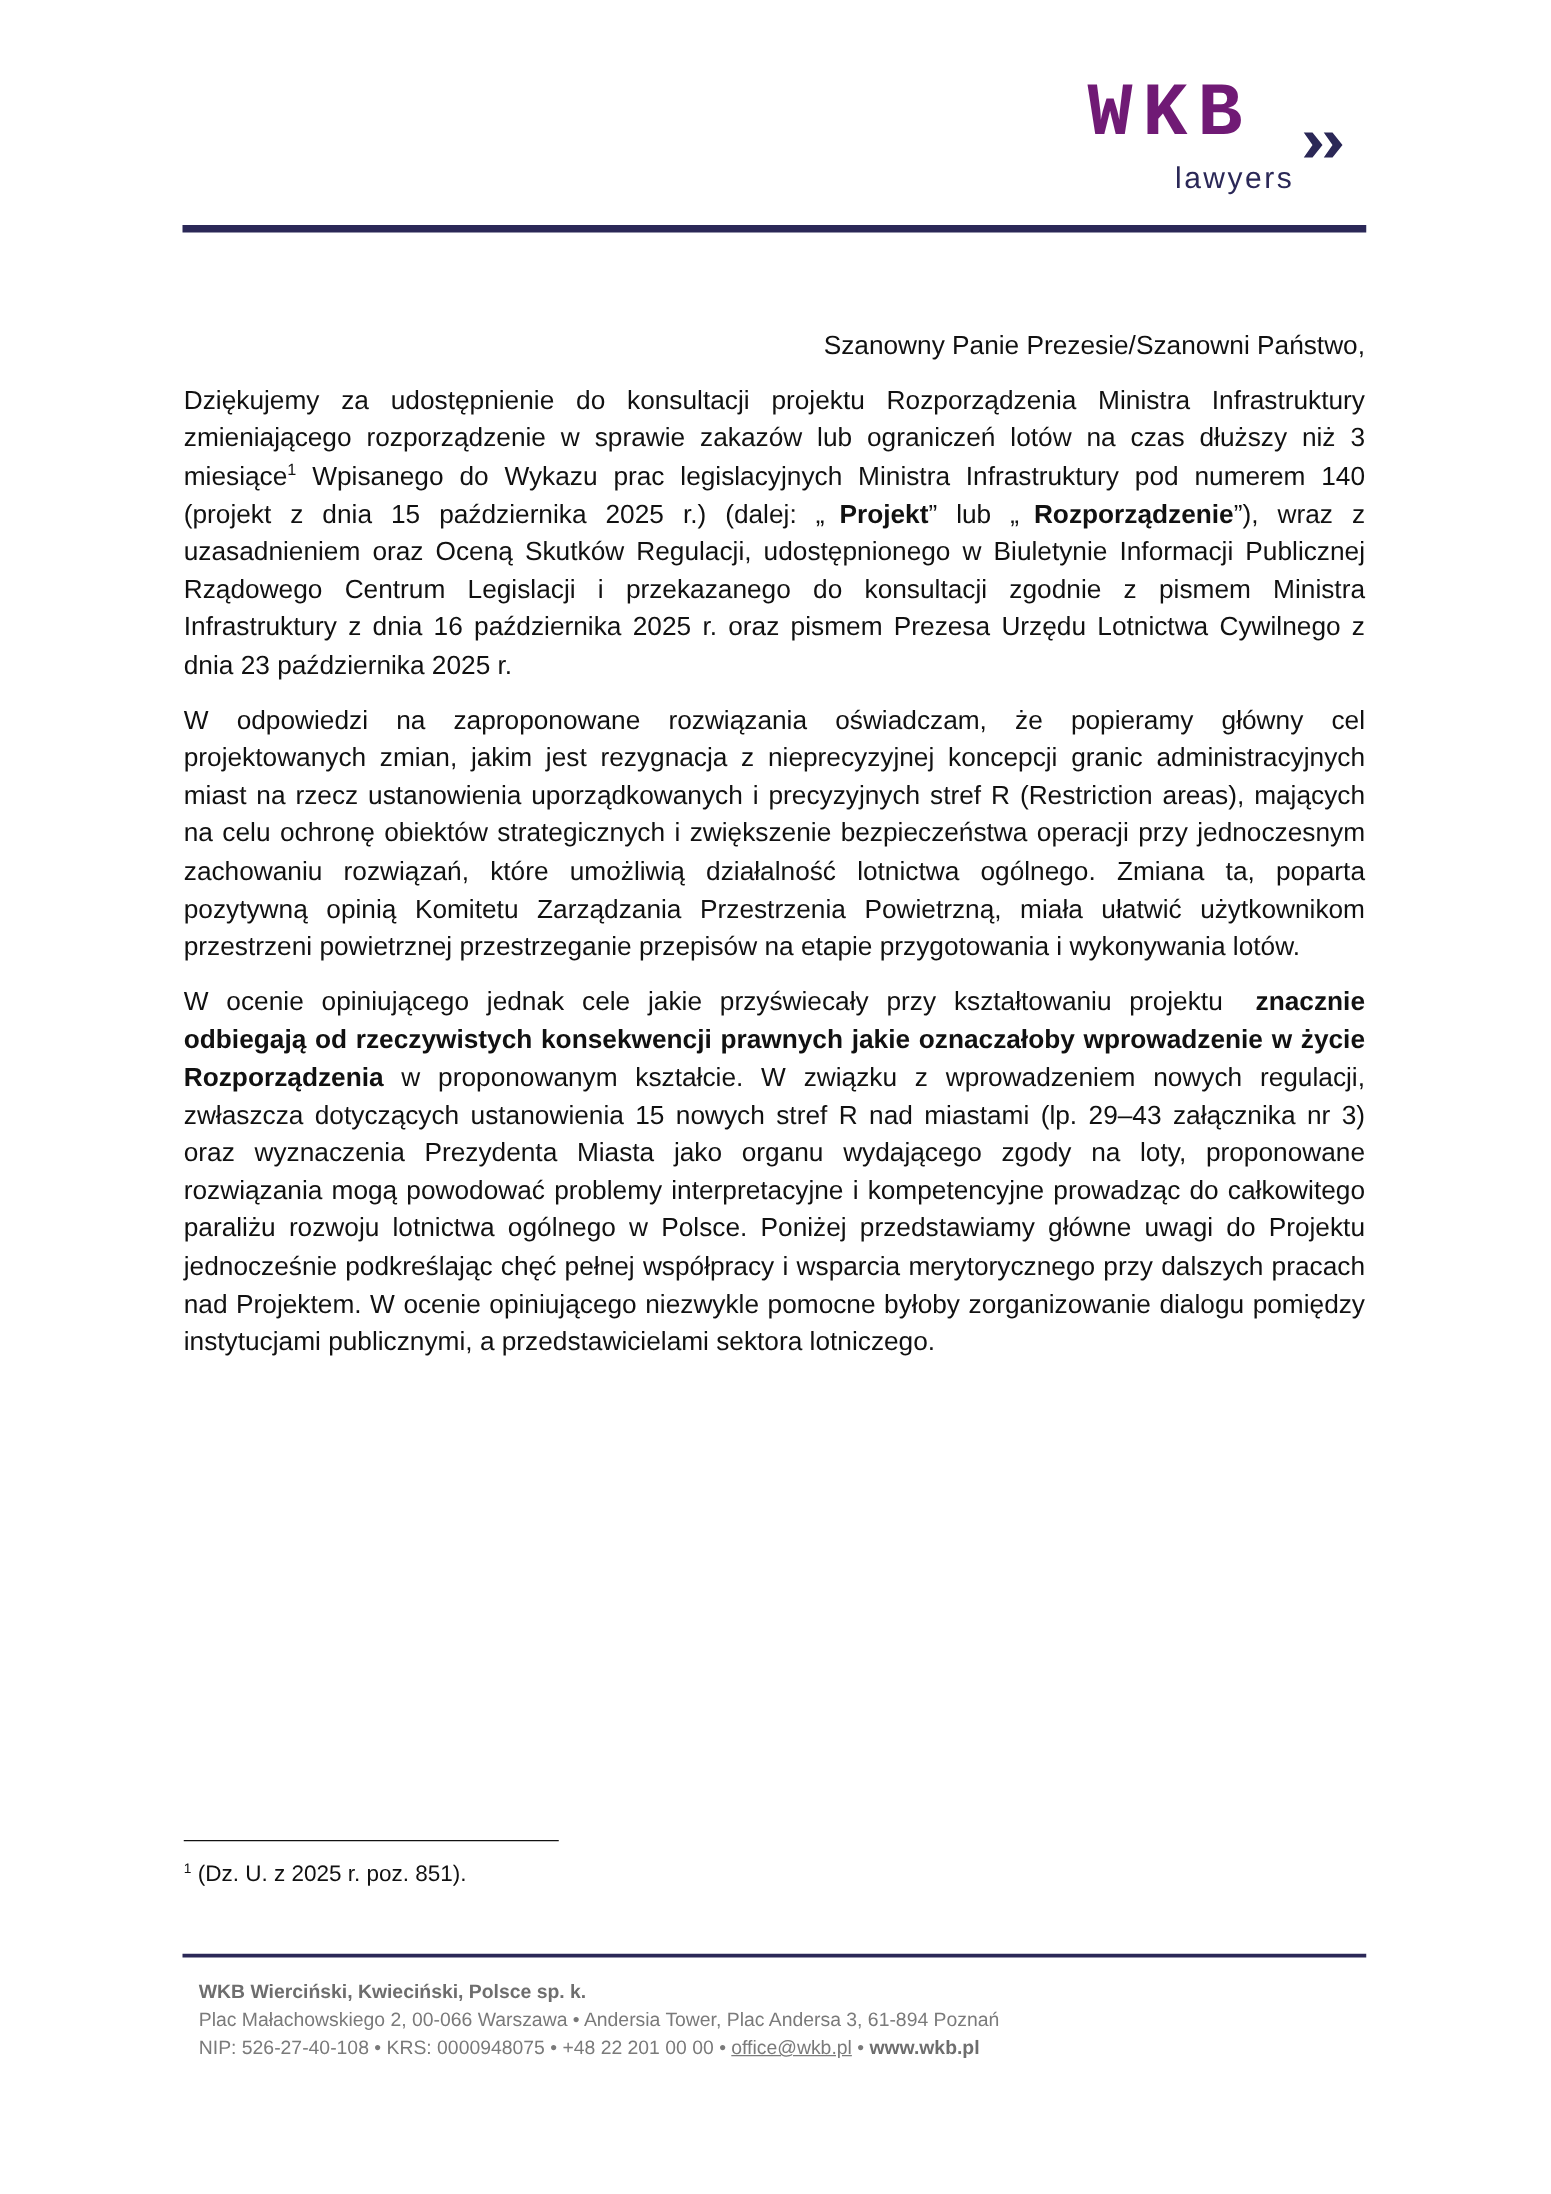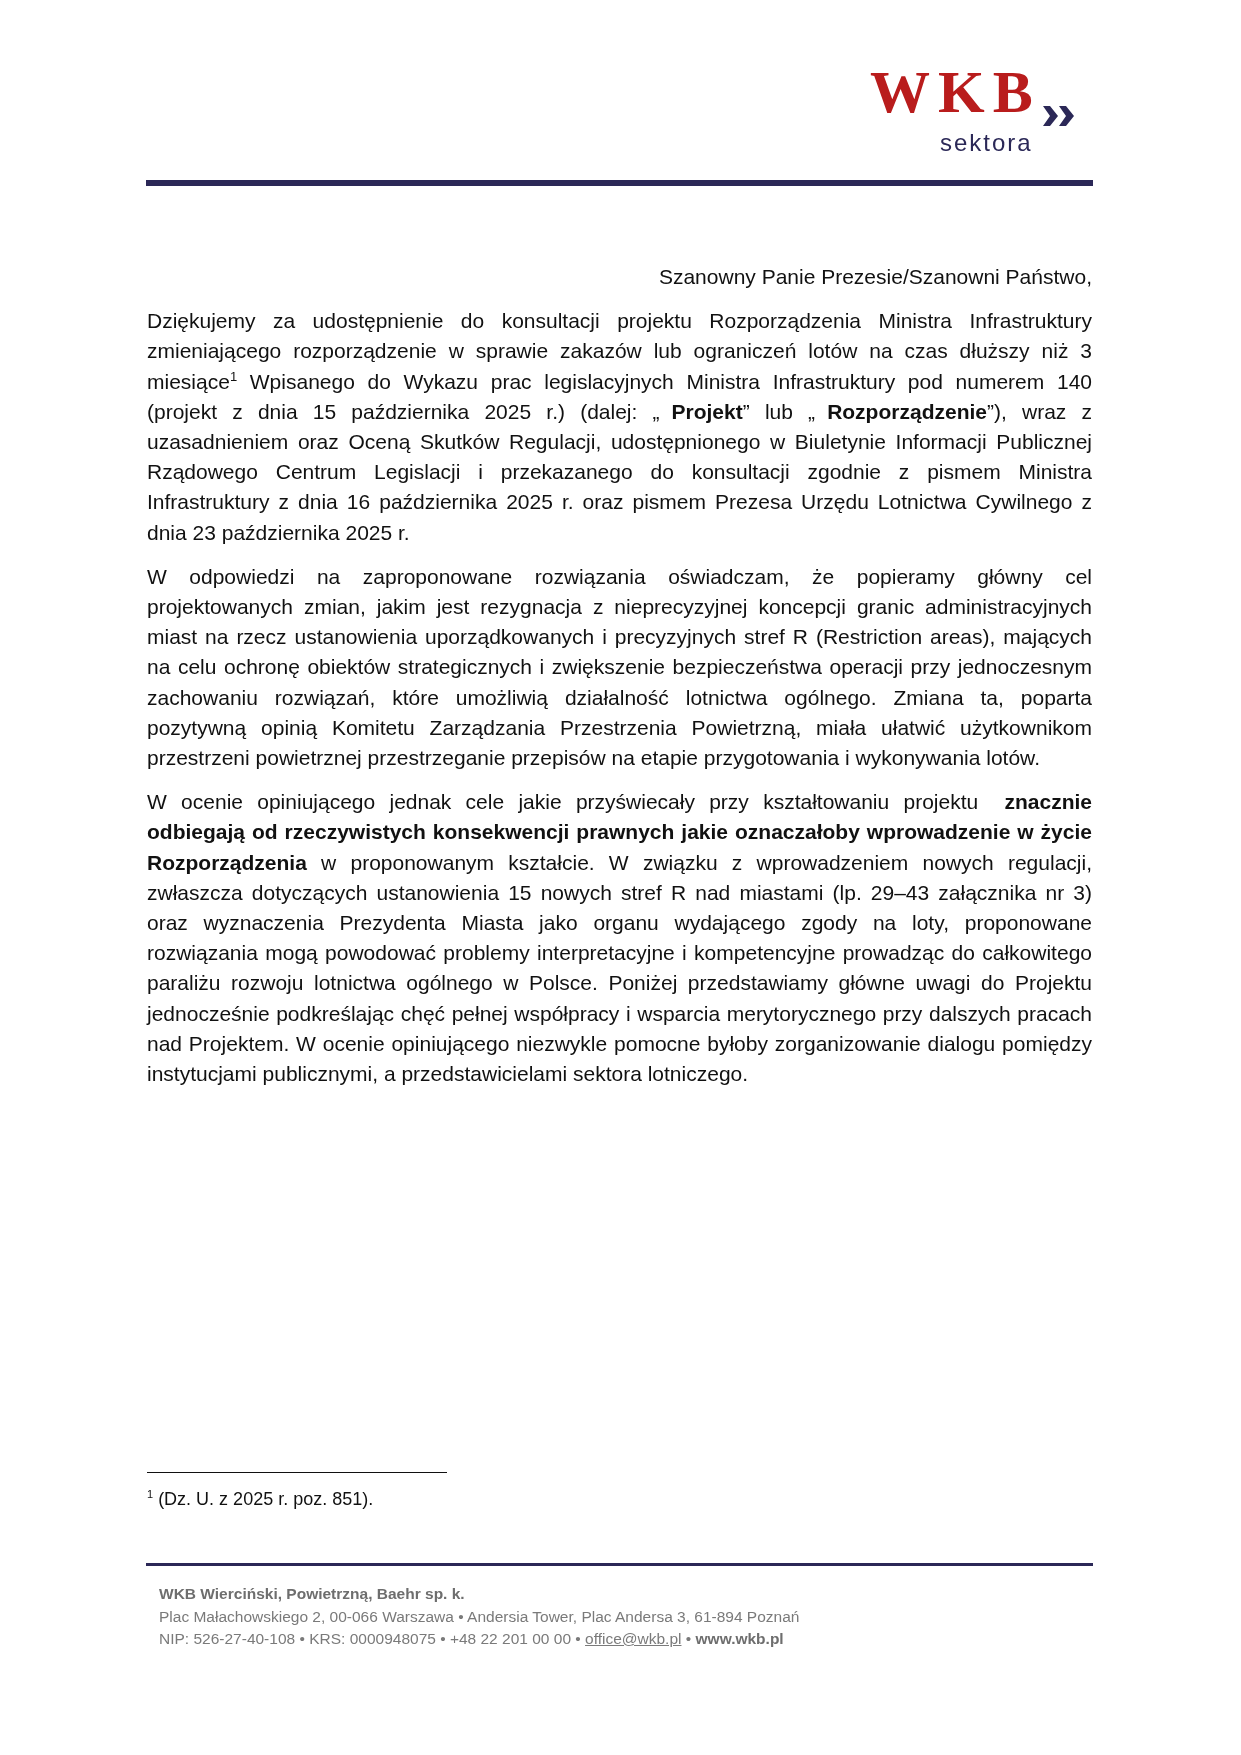--- a/index.html
+++ b/index.html
@@ -19,25 +19,25 @@
       position: absolute;
       left: 868px;
       top: 66px;
       width: 220px;
       height: 100px;
     }
     .logo-wkb {
       position: absolute;
       left: 2px;
       top: -4px;
-      font-family: Liberation Serif, serif;
+      font-family: Liberation Mono, monospace;
       font-weight: bold;
       font-size: 60px;
       letter-spacing: 8px;
-      color: #b91c1c;
+      color: #701a75;
       line-height: 60px;
     }
     .logo-lawyers {
       position: absolute;
       left: 72px;
       top: 64px;
       font-size: 24px;
       letter-spacing: 2px;
       color: #2b2857;
       line-height: 26px;
@@ -131,21 +131,21 @@
       font-weight: bold;
       color: #6e6e6e;
       text-align: right;
     }
   </style>
 </head>
 <body>
 
 <div class="logo">
   <div class="logo-wkb">WKB</div>
-  <div class="logo-lawyers">sektora</div>
+  <div class="logo-lawyers">lawyers</div>
   <svg class="logo-chevrons" viewBox="0 0 40 30">
     <polygon points="1,2 8,2 16,12 8,22 1,22 8,12" fill="#2b2857"></polygon>
     <polygon points="3,5 7,5 13,12 7,19 3,19" fill="#ffffff" opacity="0"></polygon>
     <polygon points="17,2 24,2 32,12 24,22 17,22 24,12" fill="#2b2857"></polygon>
     <polygon points="1,2 8,12 1,22" fill="#ffffff" opacity="0.0"></polygon>
   </svg>
 </div>
 
 <div class="rule-top"></div>
 
@@ -158,16 +158,16 @@
 
   <p><span>W ocenie opiniującego jednak cele jakie przyświecały przy kształtowaniu projektu </span><b>znacznie odbiegają od rzeczywistych konsekwencji prawnych jakie oznaczałoby wprowadzenie w życie Rozporządzenia</b><span> w proponowanym kształcie. W związku z wprowadzeniem nowych regulacji, zwłaszcza dotyczących ustanowienia 15 nowych stref R nad miastami (lp. 29–43 załącznika nr 3) oraz wyznaczenia Prezydenta Miasta jako organu wydającego zgody na loty, proponowane rozwiązania mogą powodować problemy interpretacyjne i kompetencyjne prowadząc do całkowitego paraliżu rozwoju lotnictwa ogólnego w Polsce. Poniżej przedstawiamy główne uwagi do Projektu jednocześnie podkreślając chęć pełnej współpracy i wsparcia merytorycznego przy dalszych pracach nad Projektem. W ocenie opiniującego niezwykle pomocne byłoby zorganizowanie dialogu pomiędzy instytucjami publicznymi, a przedstawicielami sektora lotniczego.</span></p>
 
 </div>
 
 <div class="fn-rule"></div>
 <div class="footnote"><sup>1</sup><span> (Dz. U. z 2025 r. poz. 851).</span></div>
 
 <div class="rule-bottom"></div>
 <div class="footer">
-  <div class="firm">WKB Wierciński, Powietrzną, Baehr sp. k.</div>
+  <div class="firm">WKB Wierciński, Kwieciński, Polsce sp. k.</div>
   <div>Plac Małachowskiego 2, 00-066 Warszawa • Andersia Tower, Plac Andersa 3, 61-894 Poznań</div>
   <div><span>NIP: 526-27-40-108 • KRS: 0000948075 • +48 22 201 00 00 • </span><a>office@wkb.pl</a><span> • </span><span class="www">www.wkb.pl</span></div>
 </div>
 
 </body></html>

